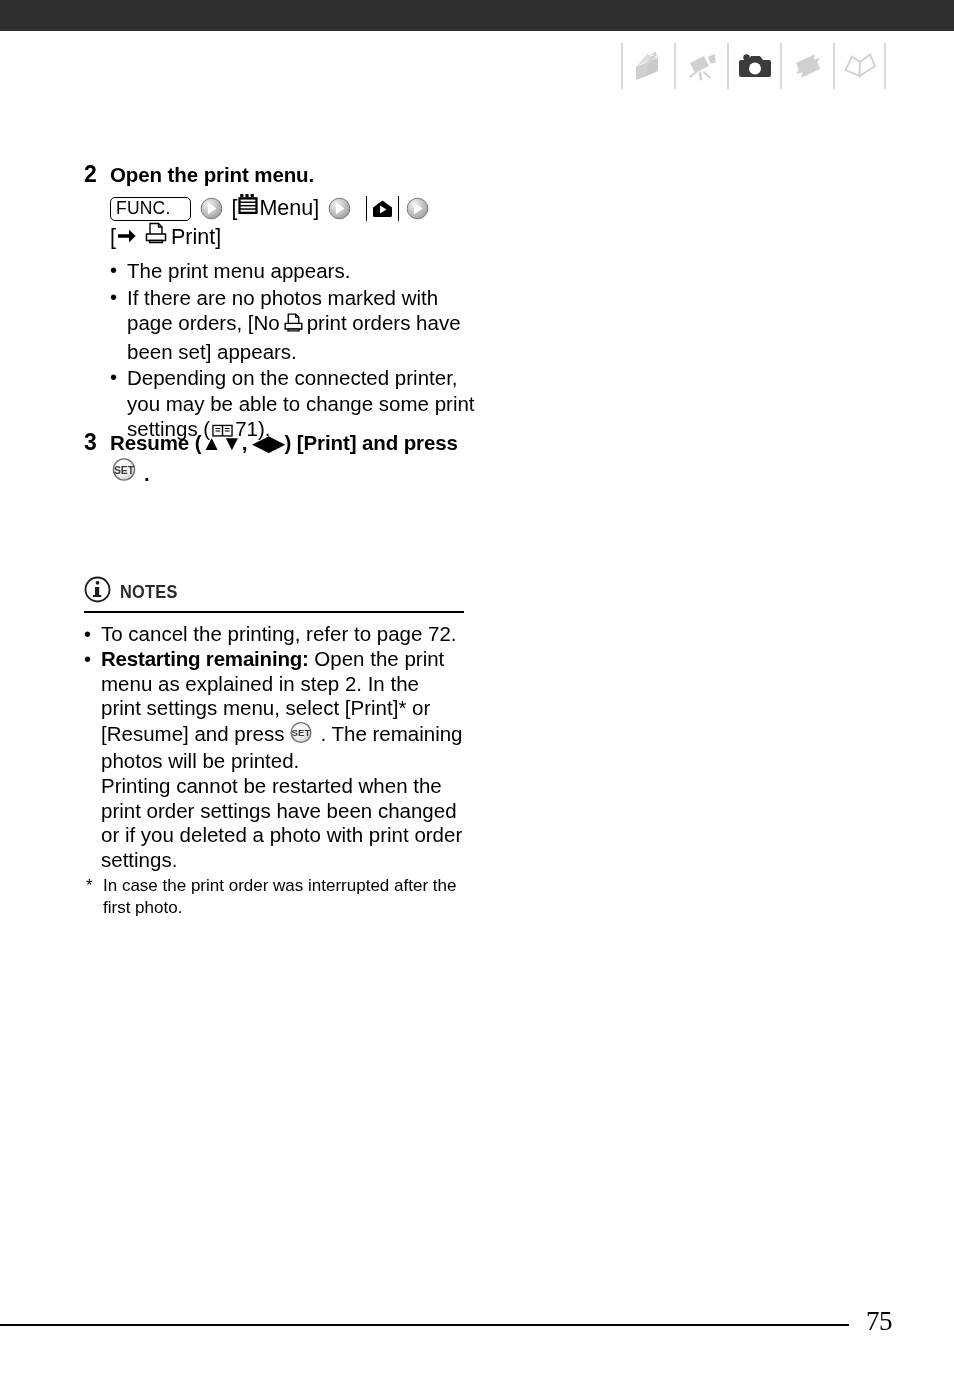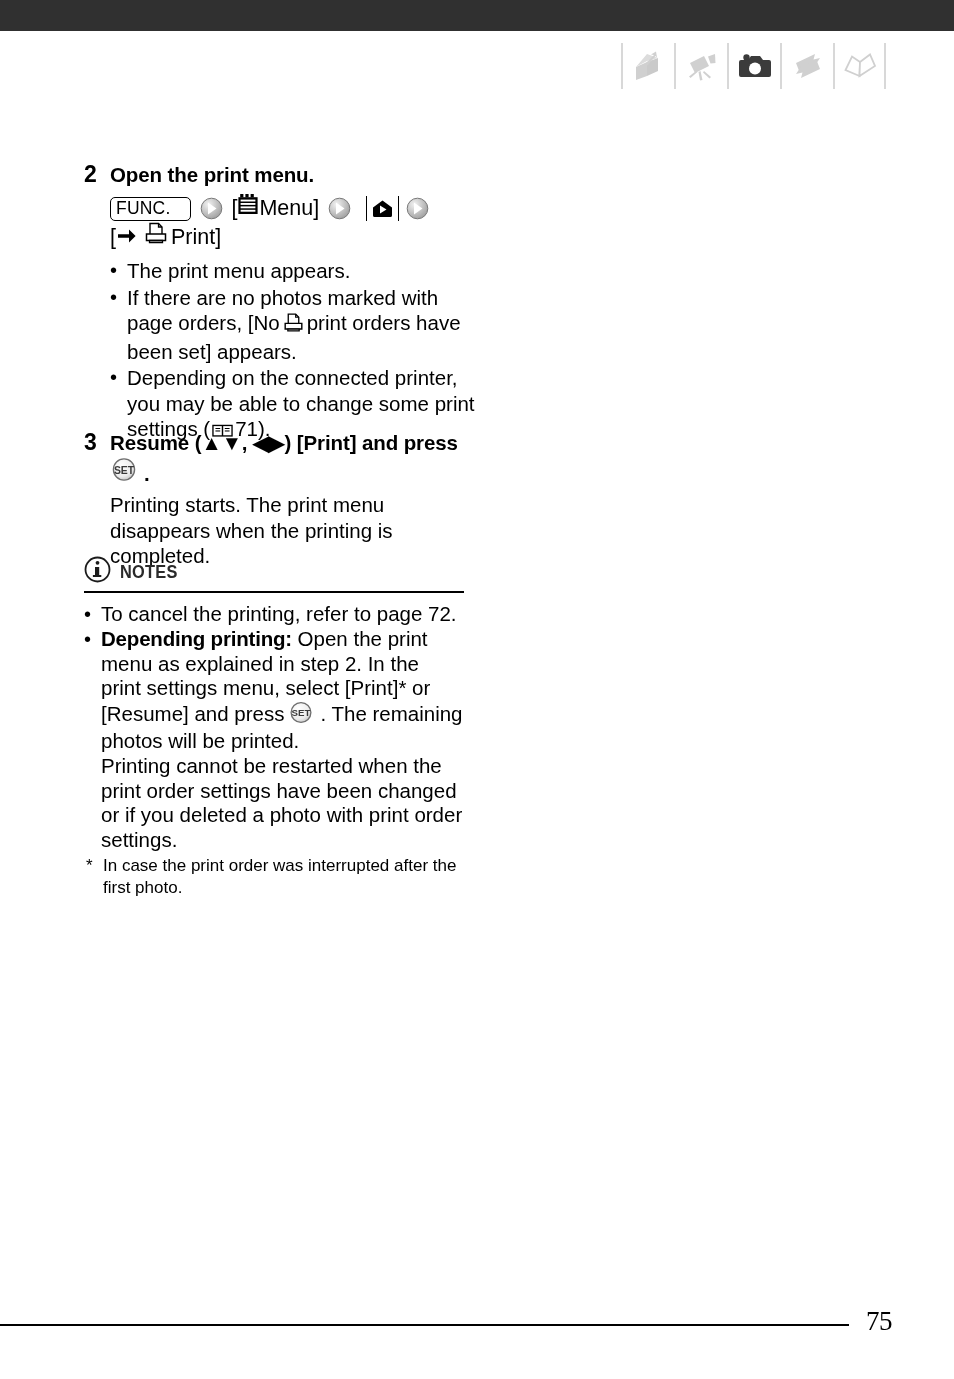--- a/index.html
+++ b/index.html
@@ -129,21 +129,21 @@
     display: flex;
     align-items: center;
   }
   .step3-para {
     font-size: 20.5px;
     line-height: 25.5px;
     margin-top: 2px;
   }
 
   
-  #notes { position: absolute; top: 556px; left: 84px; width: 380px; }
+  #notes { position: absolute; top: 576px; left: 84px; width: 380px; }
   .notes-head {
     display: flex;
     align-items: center;
     gap: 9px;
     padding-bottom: 3px;
   }
   .notes-label {
     font-size: 19px;
     font-weight: bold;
     letter-spacing: 0.3px;
@@ -378,21 +378,20 @@
                 <stop offset="62%" stop-color="#ececec"></stop>
                 <stop offset="100%" stop-color="#b4b4b4"></stop>
             </radialGradient>
           </defs>
           <circle cx="14" cy="12.5" r="10.6" fill="url(#gS)" stroke="#6e6e6e" stroke-width="1.3"></circle>
           <text x="14" y="16.6" font-family="Liberation Sans, sans-serif" font-size="10.4" font-weight="bold" fill="#3a3a3a" text-anchor="middle">SET</text>
         </svg>
       </span>
       <span style="margin-left:2px;">.</span>
     </div>
-    <div class="step3-para">Printing starts. The print menu disappears when the printing is completed.</div>
   </div>
 </div>
 
 <div id="notes">
   <div class="notes-head">
     <span>
       <svg width="27" height="27" viewBox="0 0 27 27">
         <circle cx="13.5" cy="13.5" r="12" fill="#fff" stroke="#1c1c1c" stroke-width="1.8"></circle>
         <circle cx="13.5" cy="6.8" r="1.9" fill="#1c1c1c"></circle>
         <path d="M11 11 h4.2 v8 h2.1 v2.1 h-8.4 v-2.1 h2.1 z" fill="#1c1c1c"></path>
@@ -405,21 +404,21 @@
   <div class="notes-list">
 
     <div class="bullet">
       <span class="dot">•</span>
       <span class="btxt">To cancel the printing, refer to page 72.</span>
     </div>
 
     <div class="bullet">
       <span class="dot">•</span>
       <span class="btxt">
-        <b>Depending printing:</b><span> Open the print menu as explained in step 2. In the print settings menu, select [Print]* or [Resume] and press</span><span class="set-ico" style="margin:0 2px 0 4px;"><svg width="30" height="23" viewBox="0 0 30 23">
+        <b>Restarting remaining:</b><span> Open the print menu as explained in step 2. In the print settings menu, select [Print]* or [Resume] and press</span><span class="set-ico" style="margin:0 2px 0 4px;"><svg width="30" height="23" viewBox="0 0 30 23">
           <circle cx="13" cy="11.5" r="9.9" fill="url(#gS)" stroke="#6e6e6e" stroke-width="1.3"></circle>
           <text x="13" y="15.3" font-family="Liberation Sans, sans-serif" font-size="9.7" font-weight="bold" fill="#3a3a3a" text-anchor="middle">SET</text>
         </svg></span><span>. The remaining photos will be printed.</span>
       </span>
     </div>
 
     <div class="cont-line">Printing cannot be restarted when the print order settings have been changed or if you deleted a photo with print order settings.</div>
 
     <div class="sub-note">
       <span class="star">*</span>

